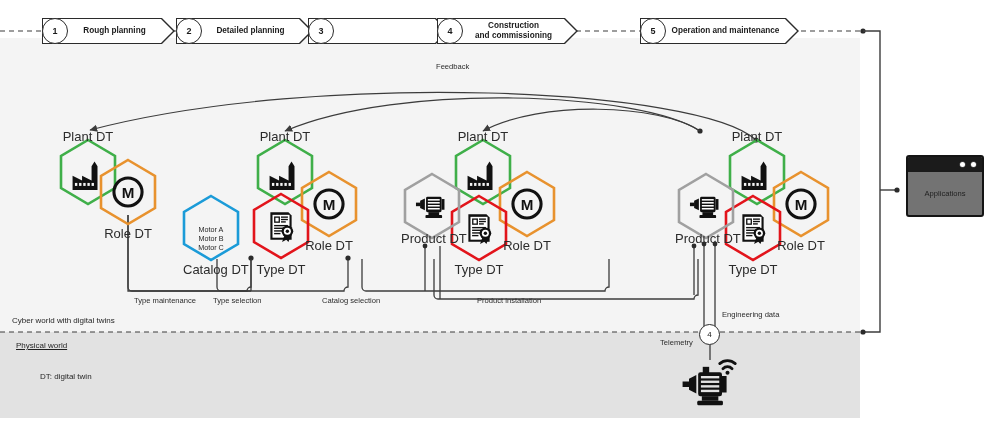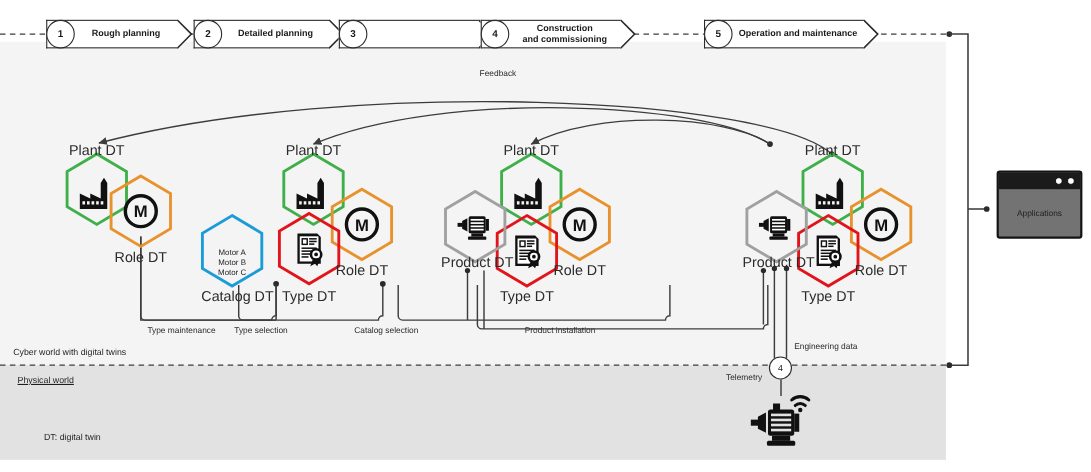--- a/index.html
+++ b/index.html
@@ -355,21 +355,21 @@
   <div class="lbl" style="left:322px; top:296px;">Catalog selection</div>
   <div class="lbl" style="left:477px; top:296px;">Product installation</div>
 
   <div class="lbl" style="left:660px; top:324px;margin-top:14px;">Telemetry</div>
   <div class="lbl" style="left:722px; top:310px;">Engineering data</div>
 
   <div class="node4">4</div>
 
   <div class="lbl-band" style="left:12px; top:316px;">Cyber world with digital twins</div>
   <div class="lbl-band" style="left:16px; top:341px;text-decoration:underline;">Physical world</div>
-  <div class="lbl-band" style="left:16px; top:393px;padding-left:24px;">DT: digital twin</div>
+  <div class="lbl-band" style="left:16px; top:372px;padding-left:24px;">DT: digital twin</div>
 
   <div class="appwin">
     <div class="bar">
       <span class="dot">
           <i></i>
         </span>
       <span class="dot">
           <i></i>
         </span>
     </div>

